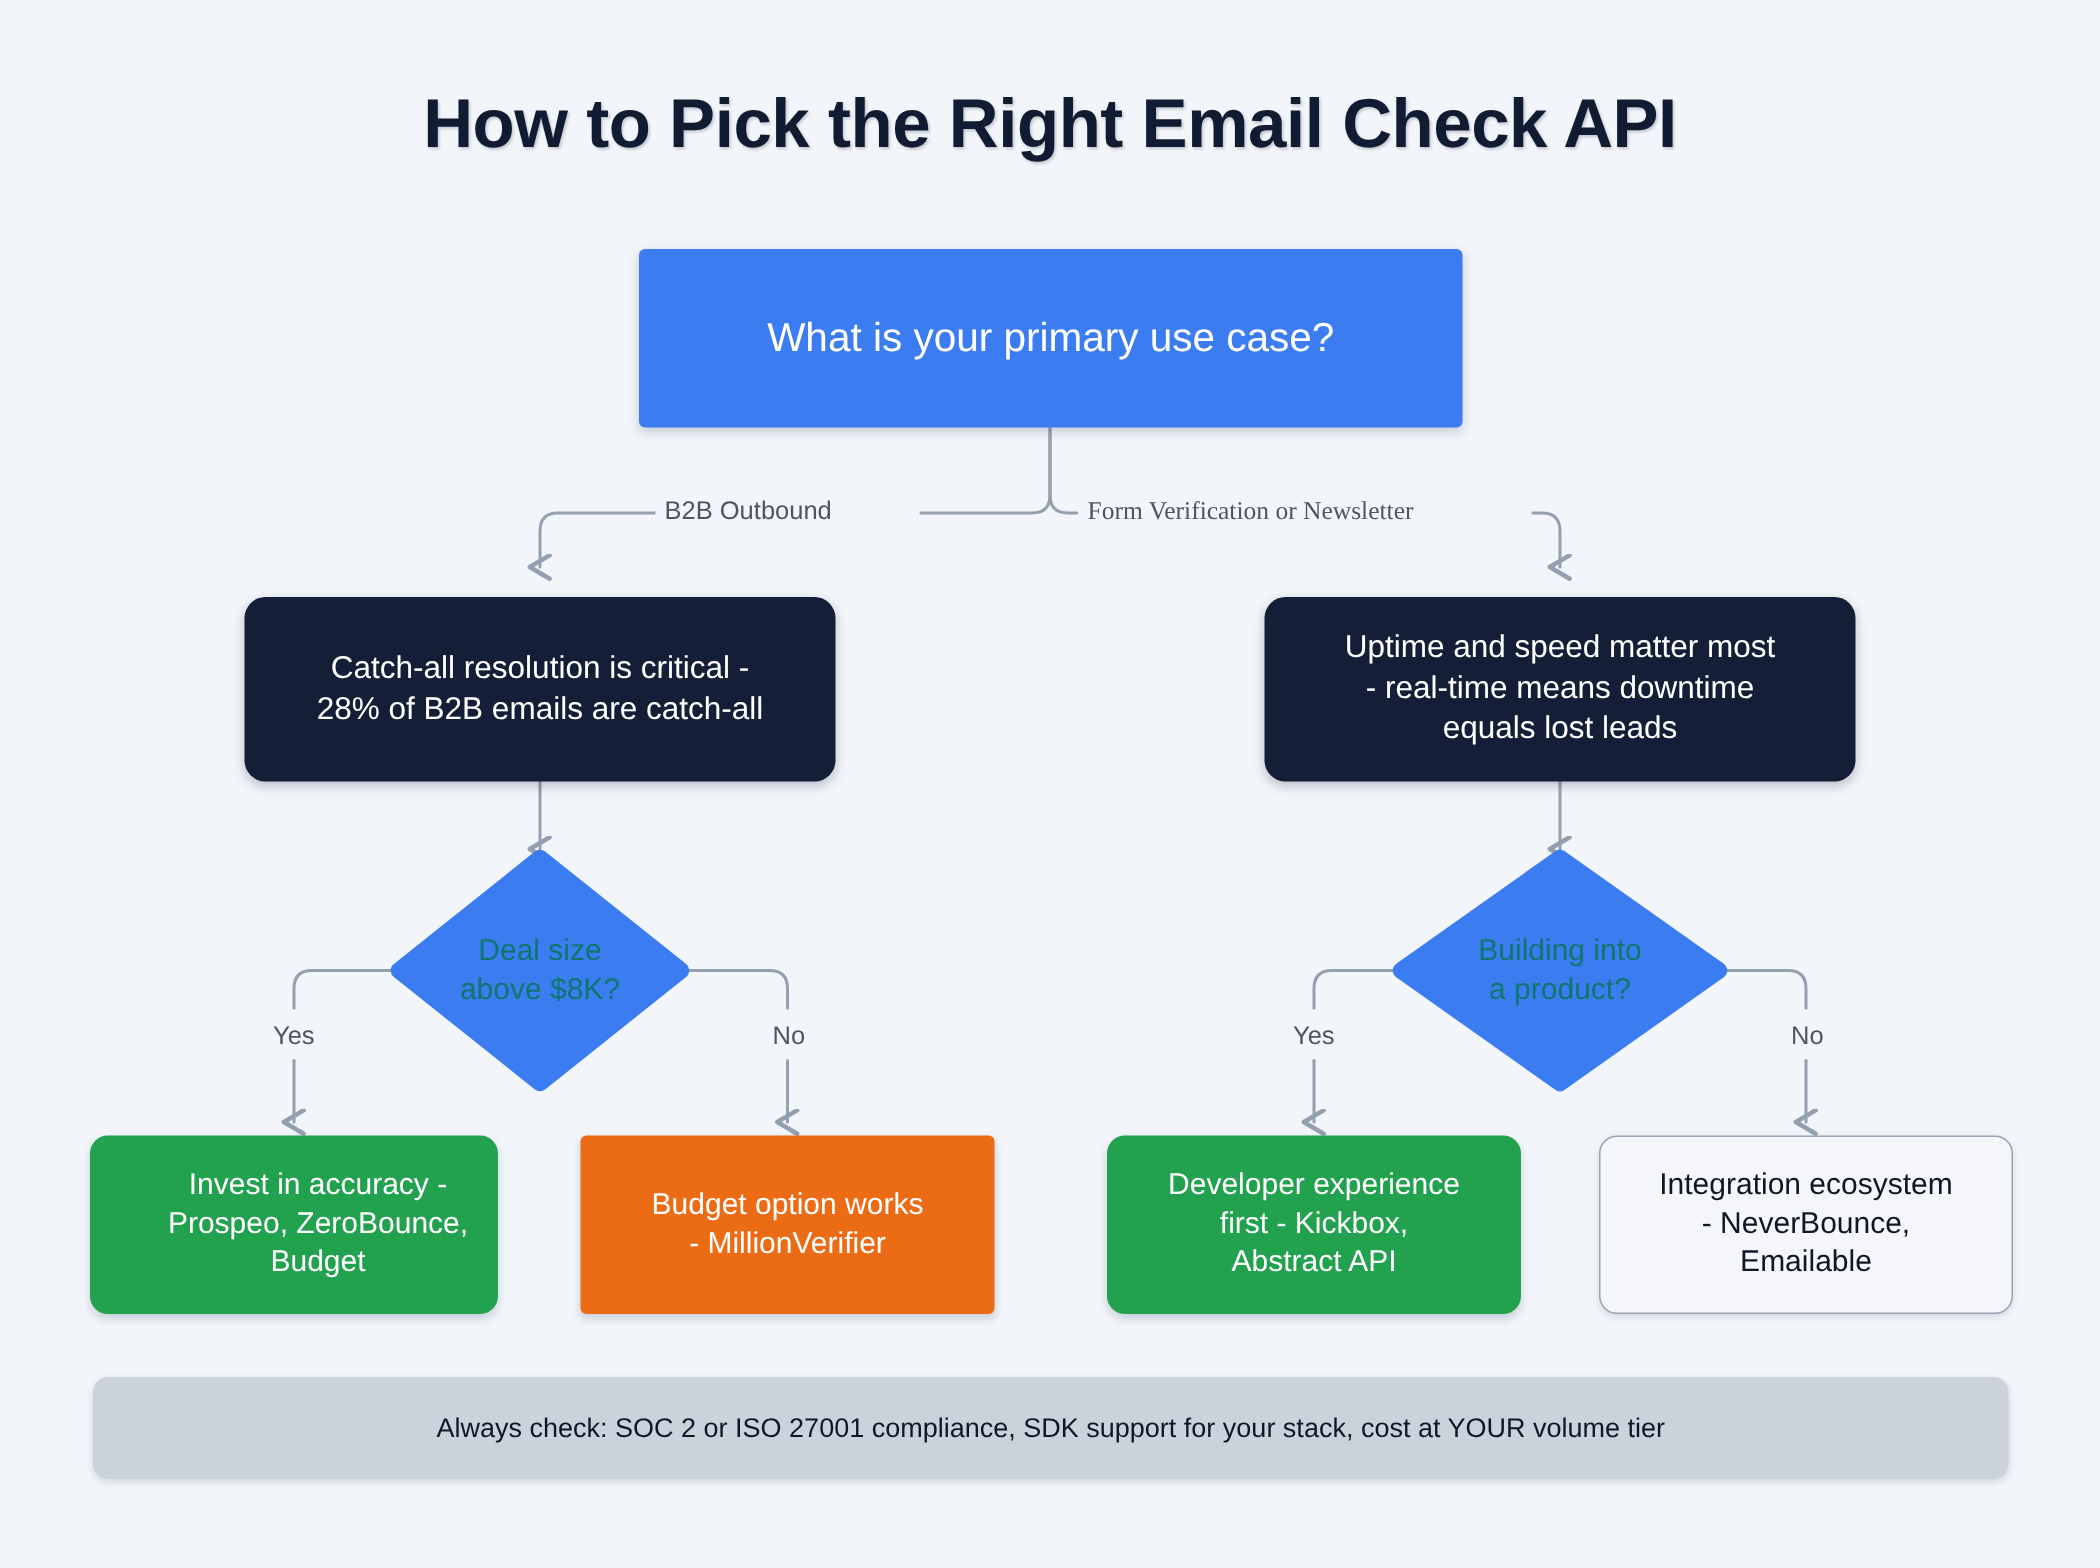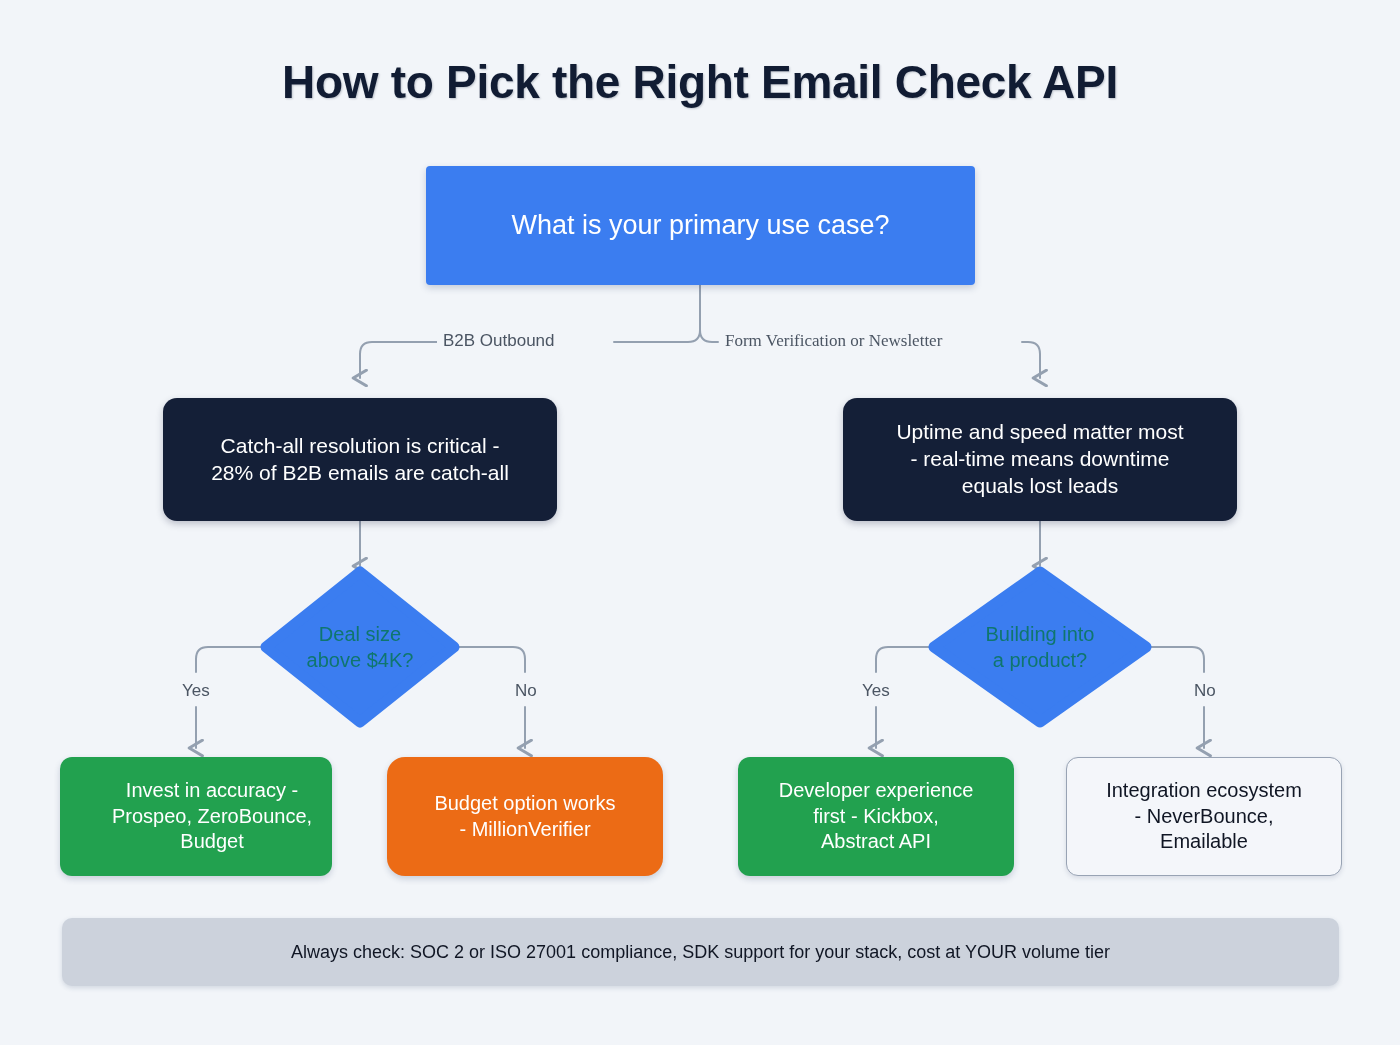--- a/index.html
+++ b/index.html
@@ -72,21 +72,21 @@
     color: #ffffff;
     border-radius: 12px;
     font-size: 20px;
     box-shadow: 0 3px 6px rgba(40,60,100,0.20);
     padding: 6px 12px;
   }
 
   .node-orange {
     background: #ec6b15;
     color: #ffffff;
-    border-radius: 18px;
+    border-radius: 4px;
     font-size: 20px;
     box-shadow: 0 3px 6px rgba(40,60,100,0.20);
     padding: 6px 12px;
   }
 
   .node-outline {
     background: #f4f6fa;
     color: #101624;
     border: 1.6px solid #98a3b4;
     border-radius: 12px;
@@ -207,21 +207,21 @@
     <span>equals lost leads</span>
   </div>
 
   <div class="diamond-wrap" style="left:260px; top:566px; width:200px; height:162px;">
     <svg class="diamond-shape" viewBox="0 0 200 162">
       <path d="M100,6 L194,81 L100,156 L6,81 Z" fill="#3b7df0" stroke="#3b7df0" stroke-width="11" stroke-linejoin="round"></path>
     </svg>
     <div class="diamond-label">
       <div>
         <div>Deal size</div>
-        <div>above $4K?</div>
+        <div>above $8K?</div>
       </div>
     </div>
   </div>
 
   <div class="diamond-wrap" style="left:928px; top:566px; width:224px; height:162px;">
     <svg class="diamond-shape" viewBox="0 0 224 162">
       <path d="M112,6 L218,81 L112,156 L6,81 Z" fill="#3b7df0" stroke="#3b7df0" stroke-width="11" stroke-linejoin="round"></path>
     </svg>
     <div class="diamond-label">
       <div>

